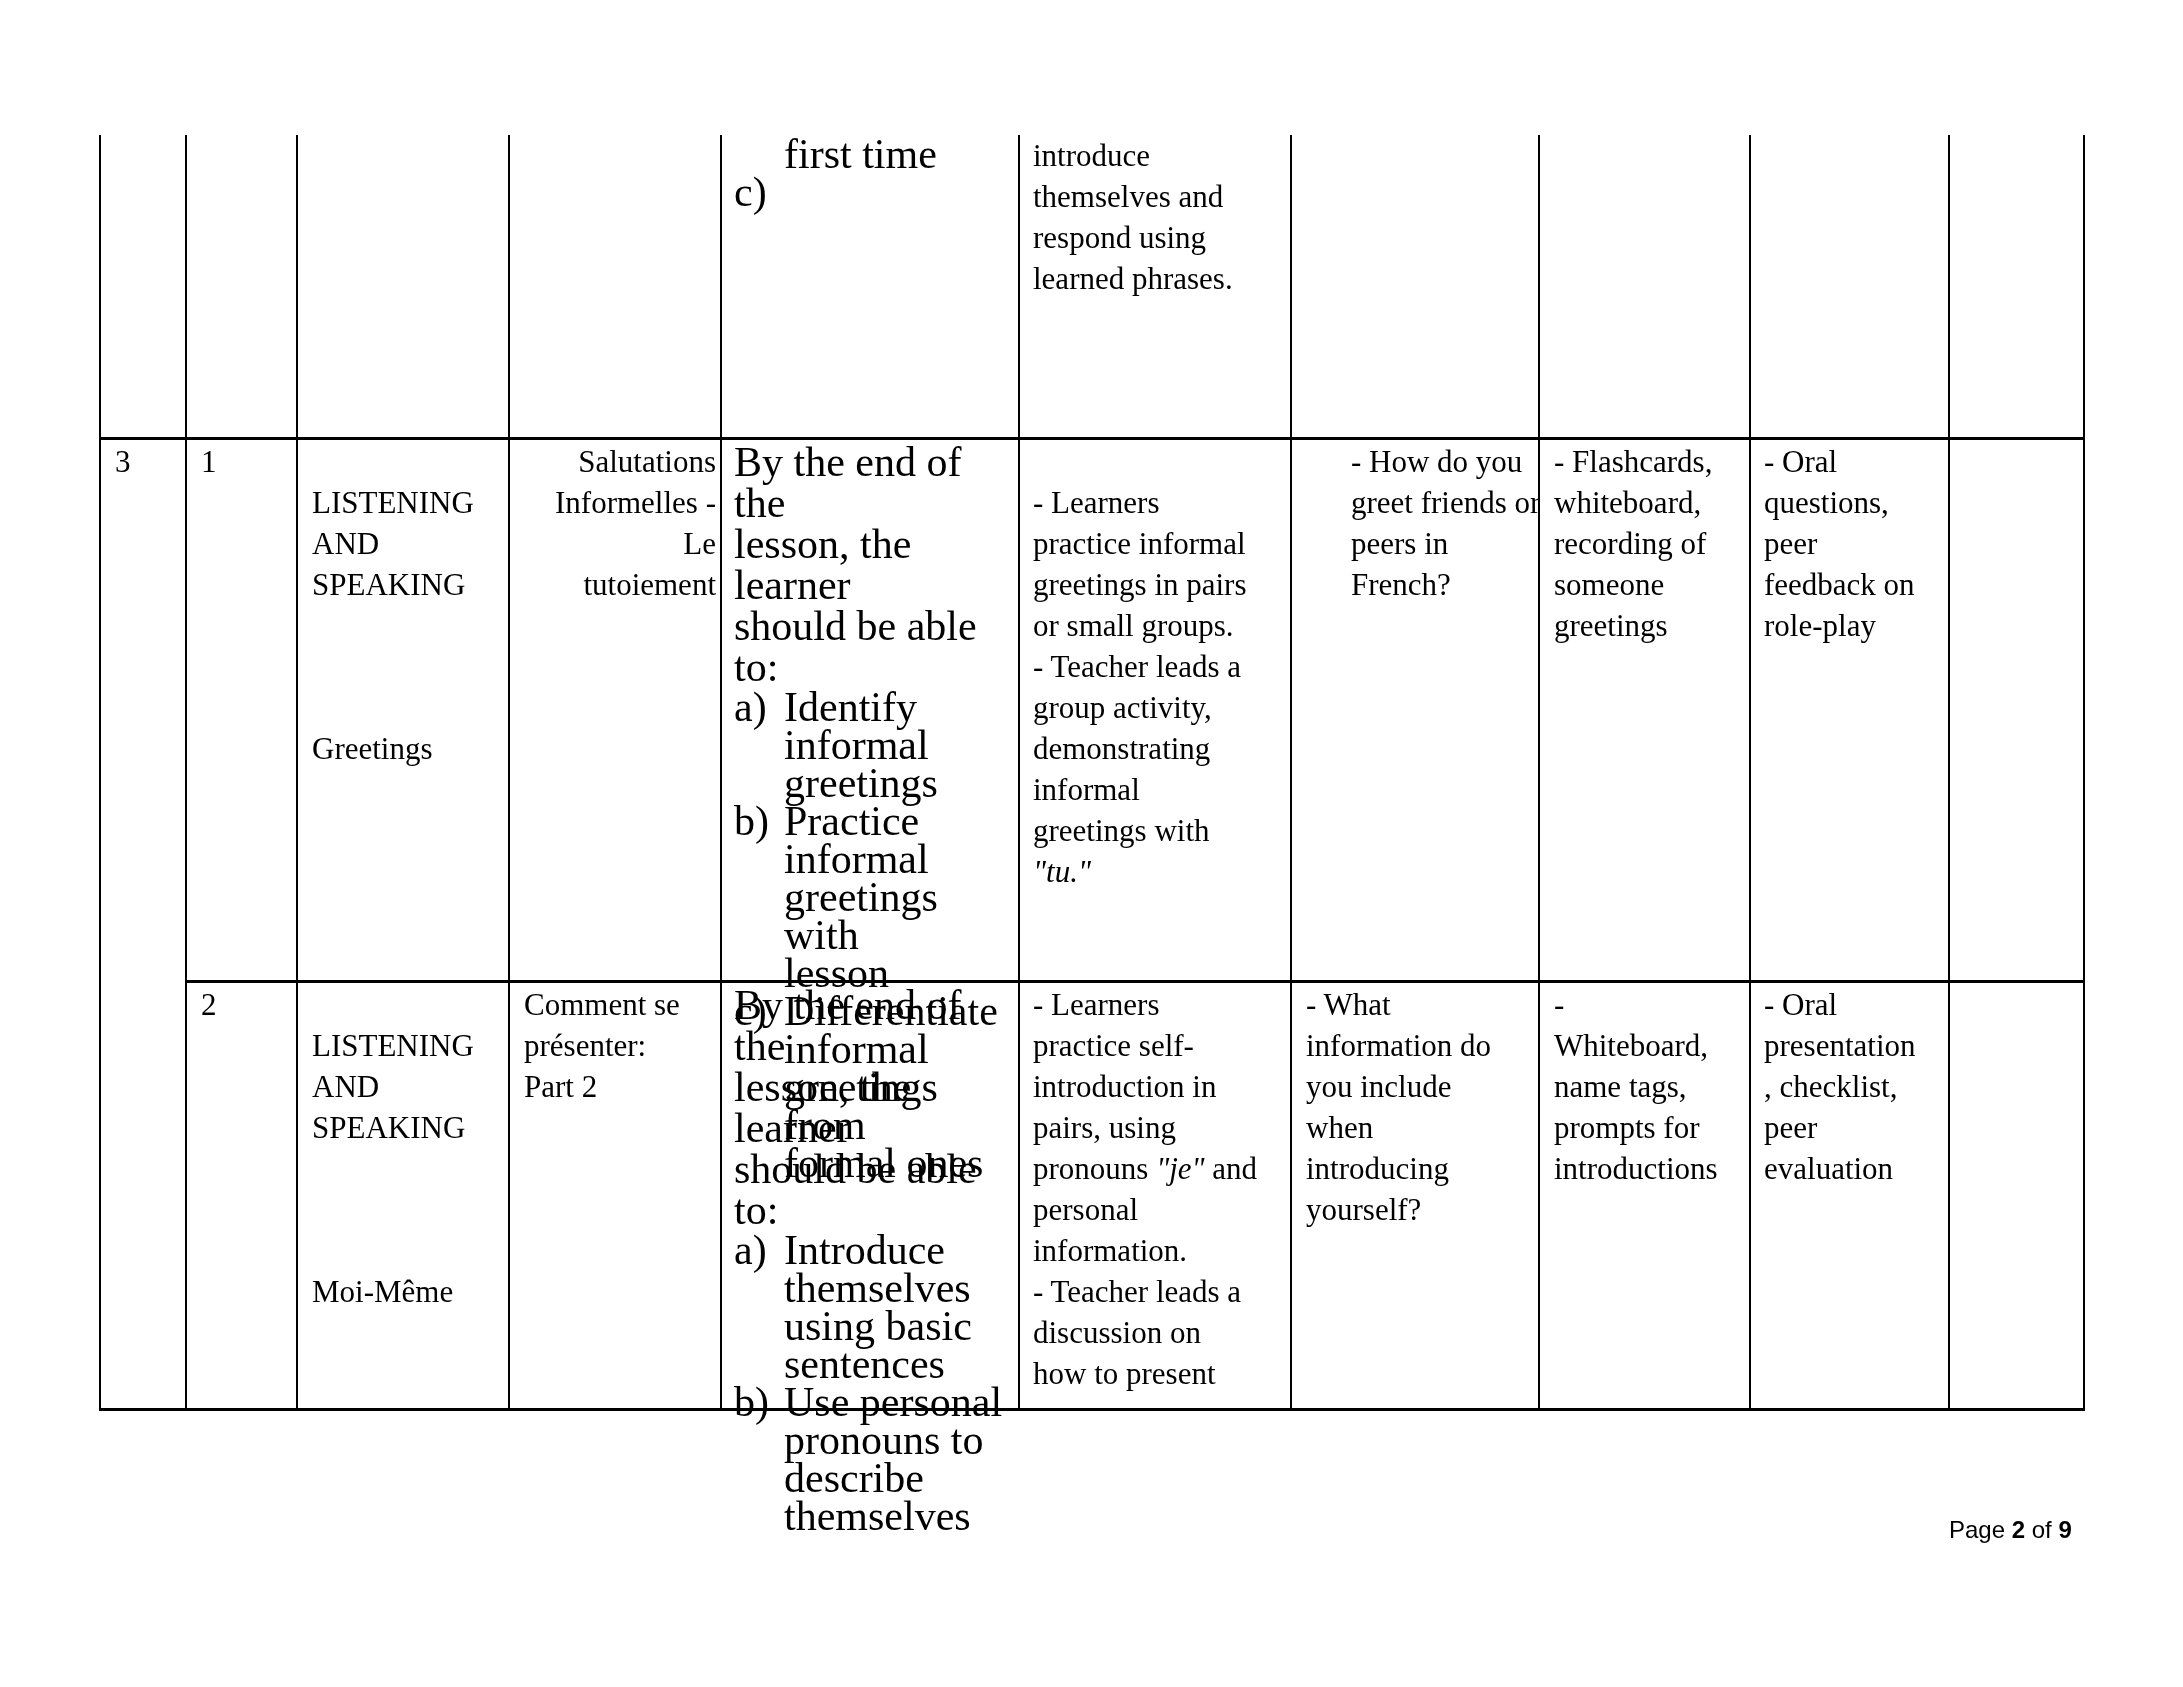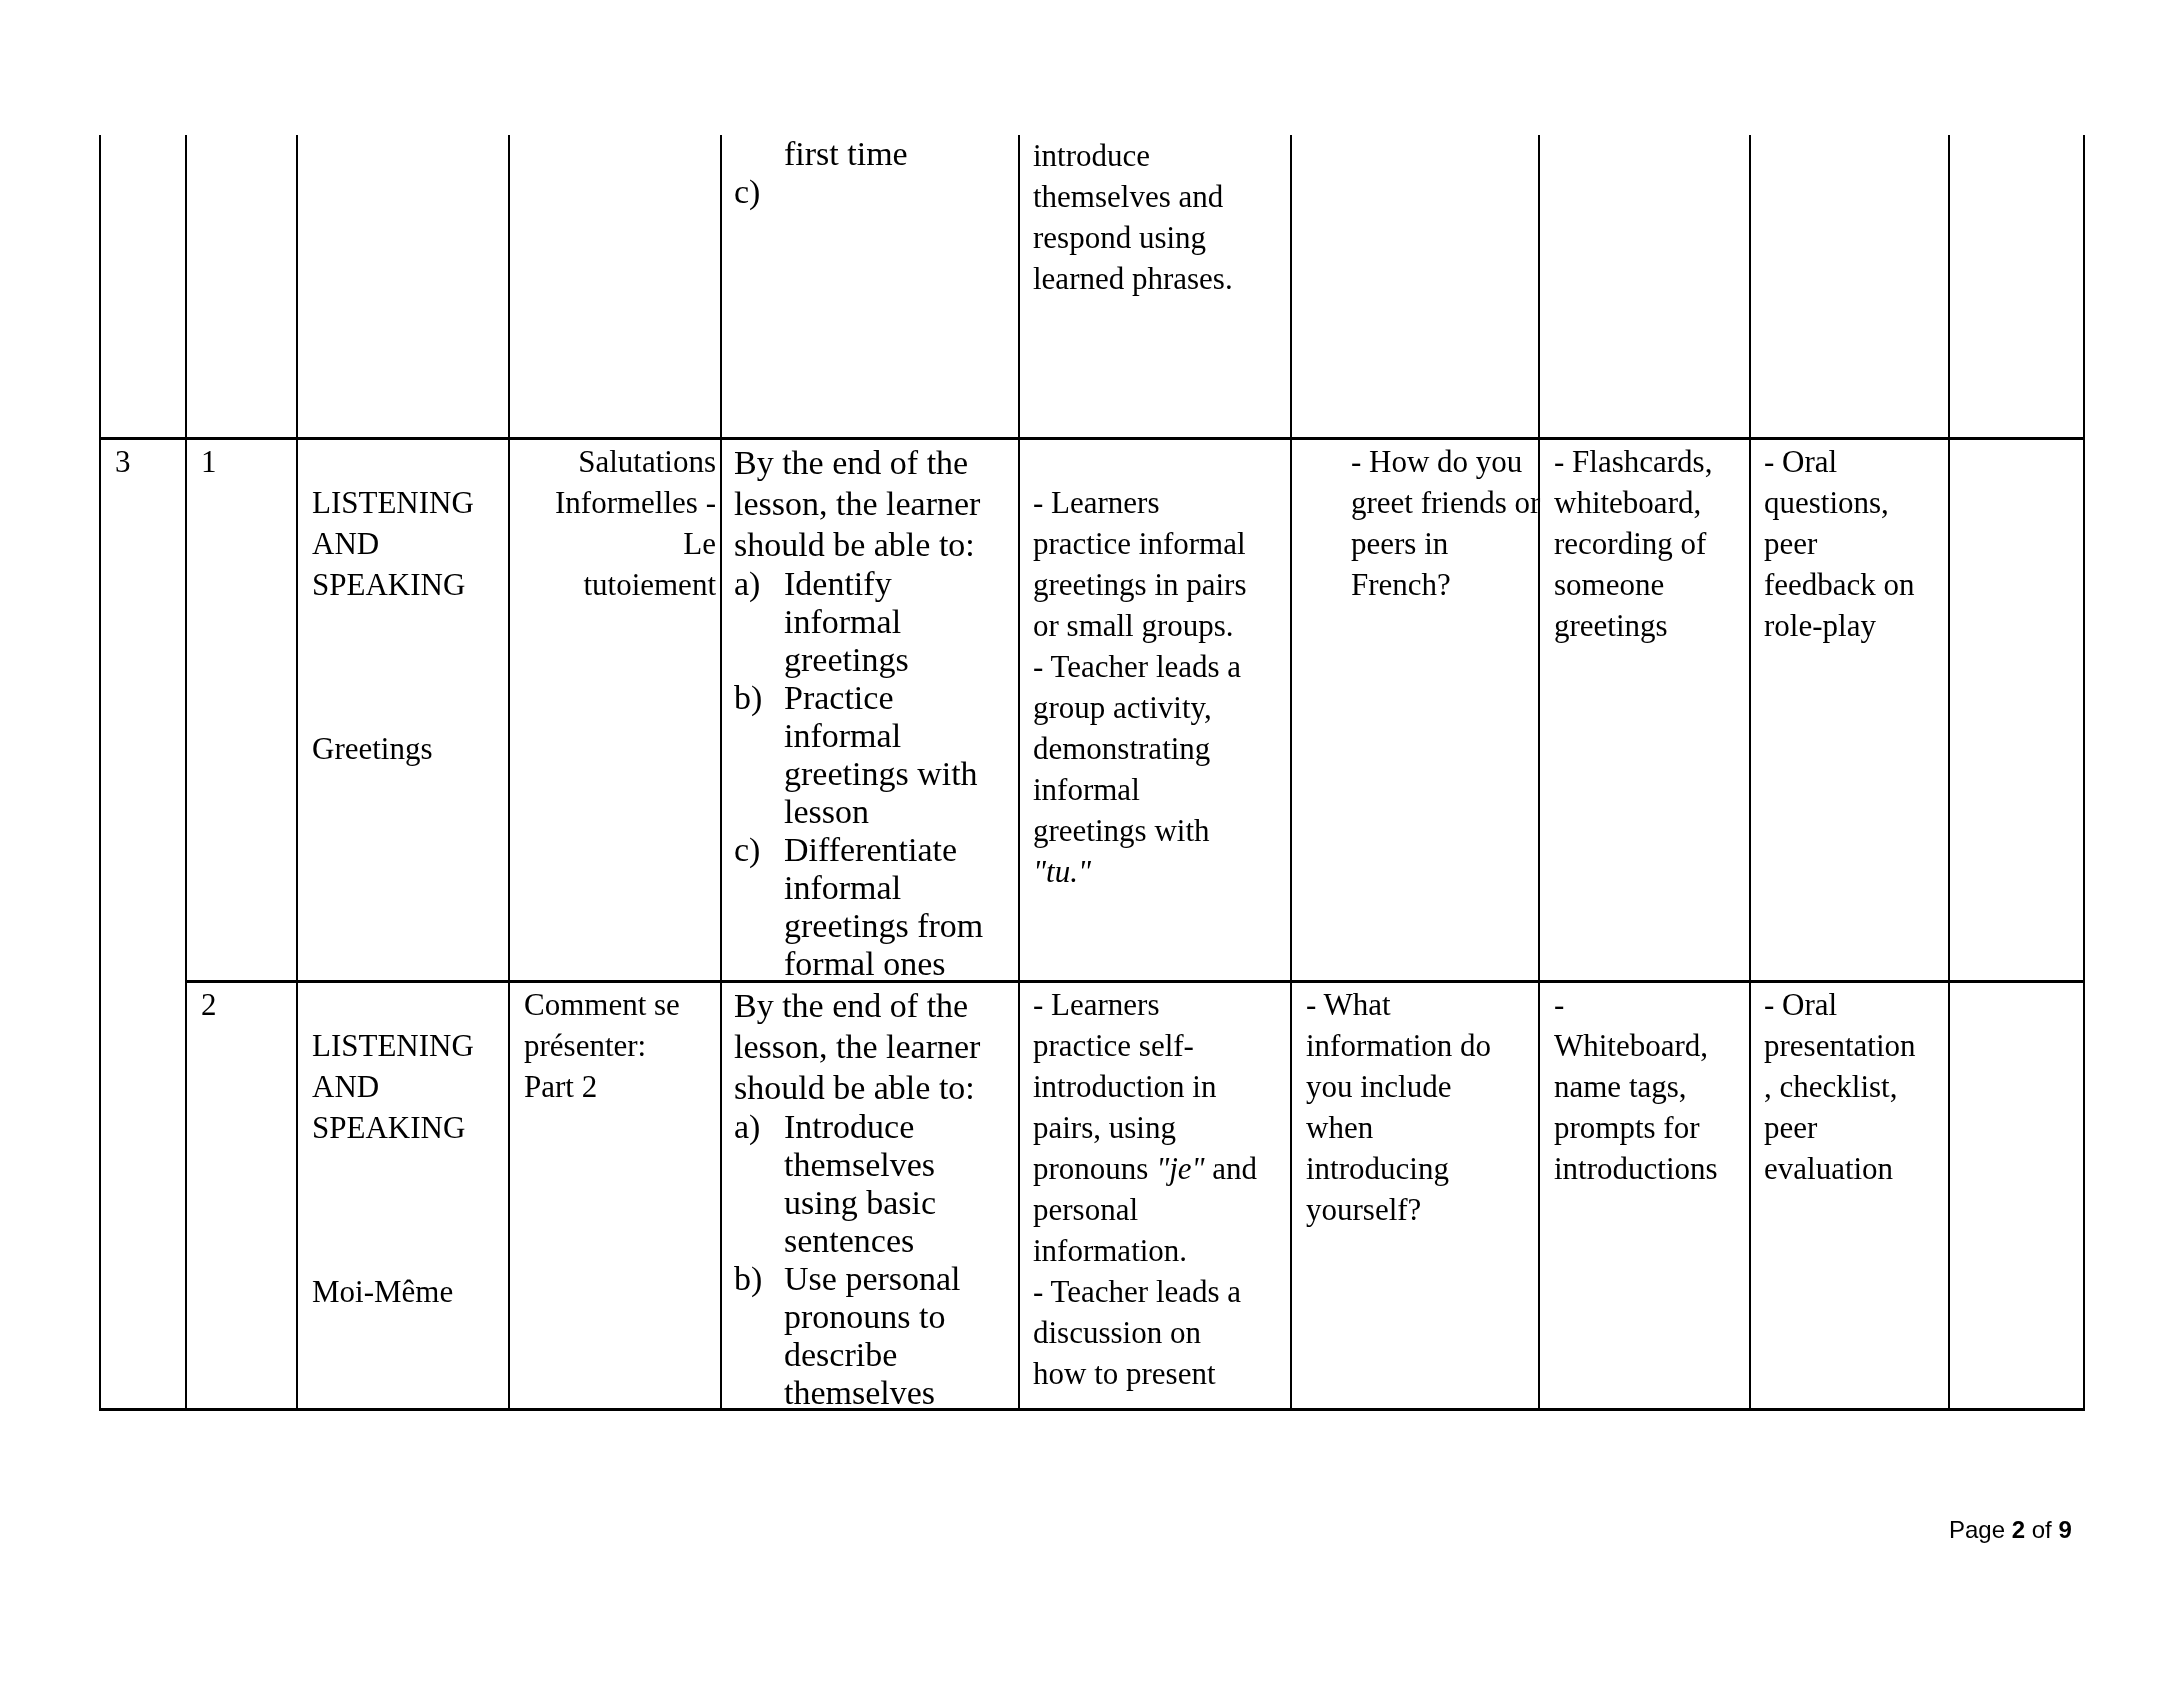--- a/index.html
+++ b/index.html
@@ -2,21 +2,21 @@
 <html style="font-size:10.6px"><head>
 <meta charset="utf-8">
 <style>
   html, body { margin:0; padding:0; background:#ffffff; }
   body { width:2183px; height:1687px; position:relative; overflow:hidden;
          font-family:"Liberation Serif", serif; color:#000; }
   .vline { position:absolute; width:2px; background:#000; }
   .hline { position:absolute; height:2.6px; background:#000; }
   .cell { position:absolute; font-size:31px; line-height:41px; white-space:pre-line; }
   .cell .ln { display:block; }
-  .obj { position:absolute; font-size:34px; line-height:38px; }
+  .obj { position:absolute; font-size:42px; line-height:38px; }
   .obj .item { display:flex; }
   .obj .lbl { width:50px; flex:none; }
   .obj .txt { display:block; white-space:pre-line; }
   .it { font-style:italic; }
   .footer { position:absolute; left:1949px; top:1516px; font-family:"Liberation Sans", sans-serif;
             font-size:24px; }
   .footer b { font-weight:bold; }
 </style>
 </head>
 <body>

